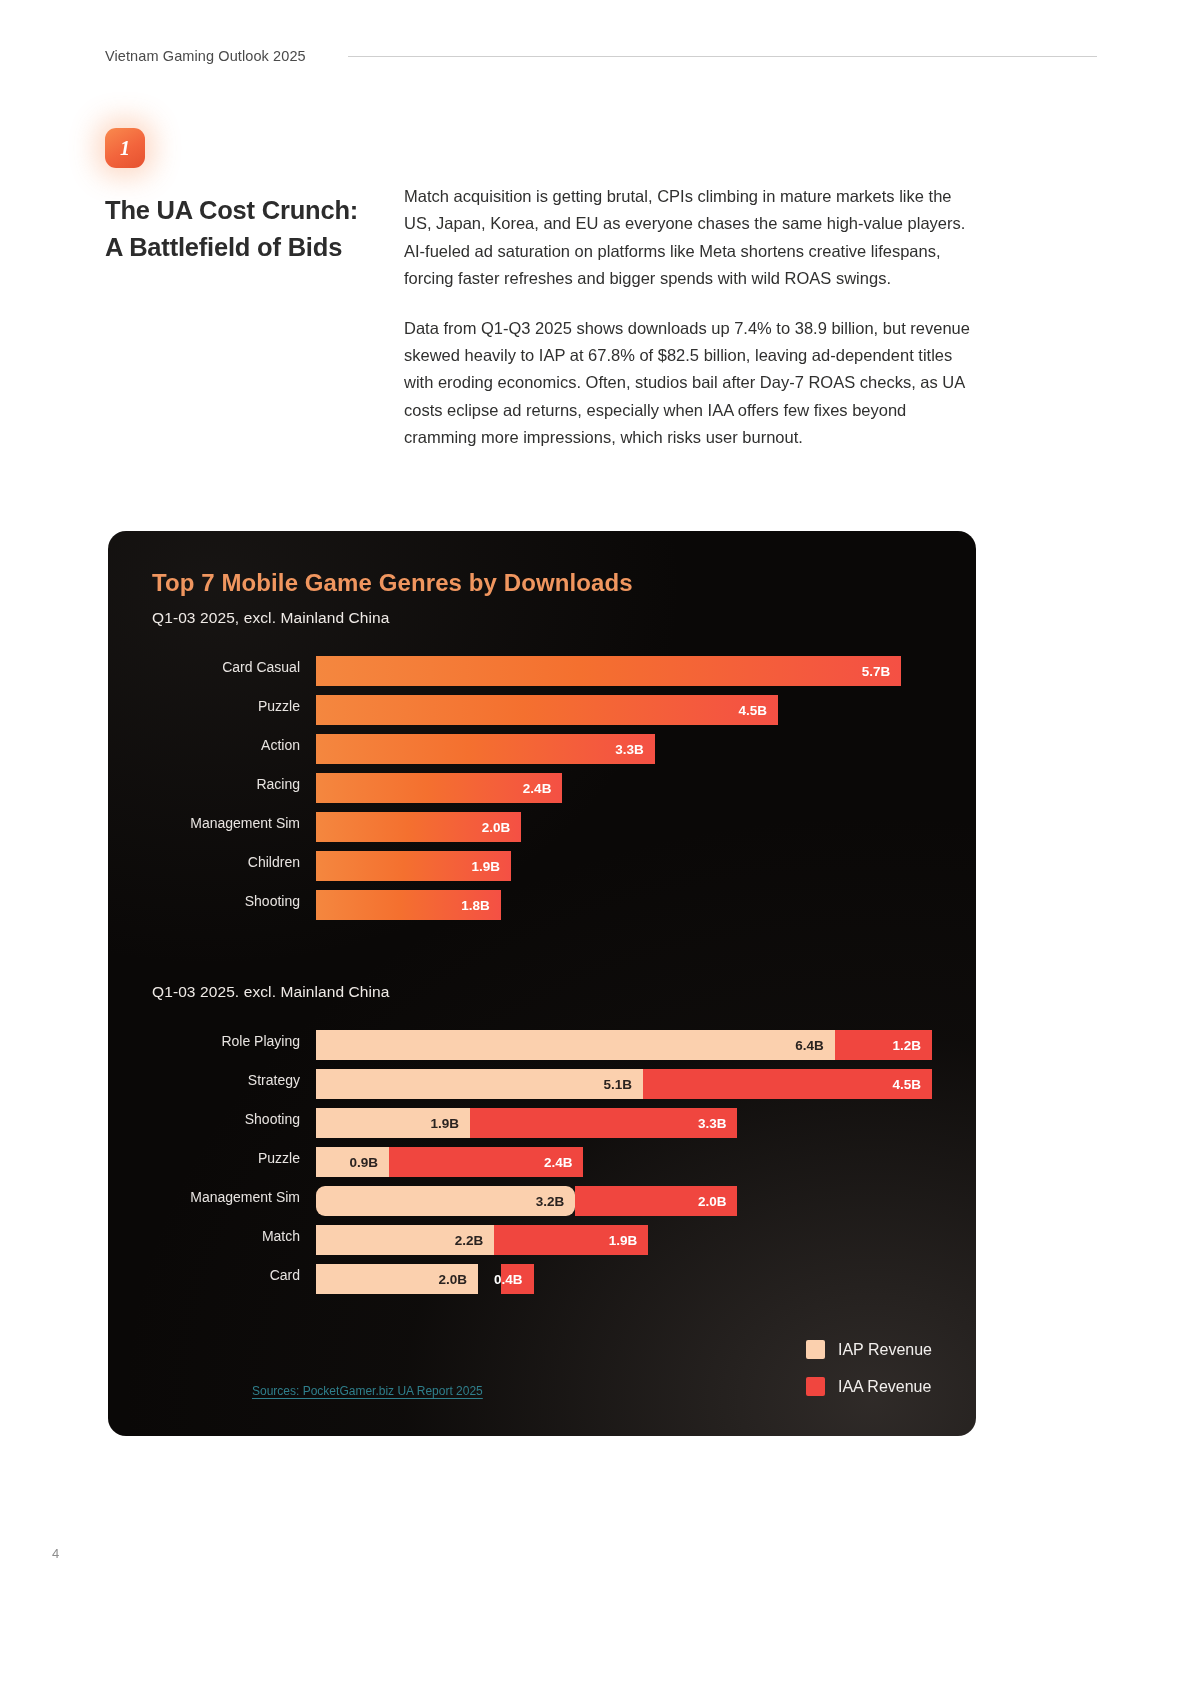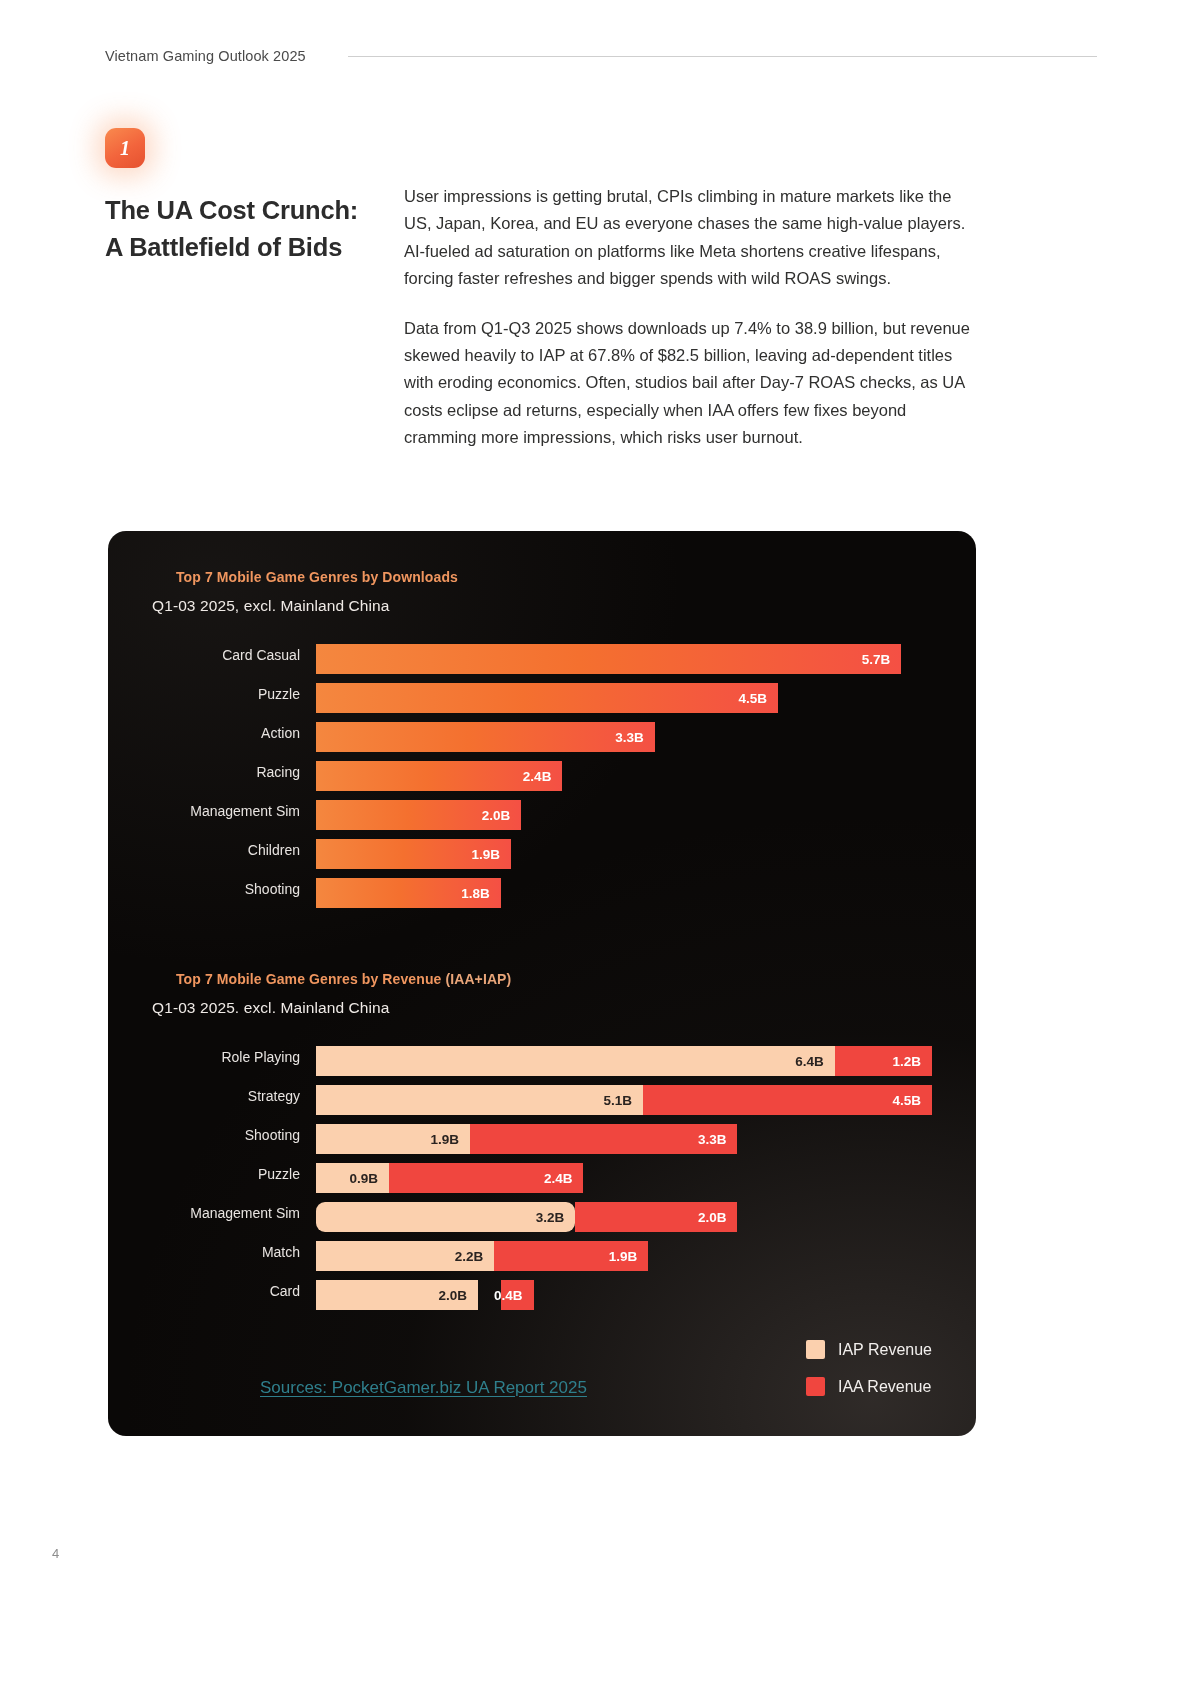--- a/index.html
+++ b/index.html
@@ -97,22 +97,22 @@
       radial-gradient(90% 70% at 12% 6%, rgba(70,65,62,0.22) 0%, rgba(0,0,0,0) 60%),
       #0a0807;
     overflow: hidden;
   }
 
   .chart-block { position: absolute; left: 0; right: 0; }
   .chart-block.first  { top: 38px; }
   .chart-block.second { top: 440px; }
 
   .chart-title {
-    margin: 0 0 0 68px;
-    font-size: 14px;
+    margin: 0 0 0 44px;
+    font-size: 24px;
     font-weight: bold;
     color: #f0965f;
     letter-spacing: .1px;
   }
   .chart-title .muted {
     font-weight: bold;
     color: #e8a579;
   }
   .chart-sub {
     margin: 12px 0 0 44px;
@@ -187,23 +187,23 @@
     width: 19px;
     height: 19px;
     border-radius: 2px;
     flex: 0 0 auto;
   }
   .legend-swatch.iap { background: #fbd0ae; }
   .legend-swatch.iaa { background: #f0463f; }
 
   .sources {
     position: absolute;
-    left: 152px;
+    left: 144px;
     bottom: 38px;
-    font-size: 17px;
+    font-size: 12px;
     color: #2f7f8c;
     text-decoration: underline;
     text-underline-offset: 3px;
   }
 
   .page-number {
     position: absolute;
     left: 52px;
     top: 1546px;
     font-size: 13px;
@@ -219,21 +219,21 @@
 </div>
 
 <div class="section-col">
   <div class="num-badge">
     <span>1</span>
   </div>
   <h1 class="section-title">The UA Cost Crunch: A Battlefield of Bids</h1>
 </div>
 
 <div class="body-col">
-  <p>User impressions is getting brutal, CPIs climbing in mature markets like the US, Japan, Korea, and EU as everyone chases the same high-value players. AI-fueled ad saturation on platforms like Meta shortens creative lifespans, forcing faster refreshes and bigger spends with wild ROAS swings.</p>
+  <p>Match acquisition is getting brutal, CPIs climbing in mature markets like the US, Japan, Korea, and EU as everyone chases the same high-value players. AI-fueled ad saturation on platforms like Meta shortens creative lifespans, forcing faster refreshes and bigger spends with wild ROAS swings.</p>
   <p>Data from Q1-Q3 2025 shows downloads up 7.4% to 38.9 billion, but revenue skewed heavily to IAP at 67.8% of $82.5 billion, leaving ad-dependent titles with eroding economics. Often, studios bail after Day-7 ROAS checks, as UA costs eclipse ad returns, especially when IAA offers few fixes beyond cramming more impressions, which risks user burnout.</p>
 </div>
 
 <div class="chart-card">
 
   <div class="chart-block first">
     <h2 class="chart-title">
       <span>Top 7 Mobile Game Genres by Downloads</span>
     </h2>
     <div class="chart-sub">Q1-03 2025, excl. Mainland China</div>
@@ -291,24 +291,20 @@
           <div class="bar-track">
             <div class="bar grad" style="width: 30%;">
               <span>1.8B</span>
             </div>
           </div>
         </div>
       </div>
   </div>
 
   <div class="chart-block second">
-    <h2 class="chart-title">
-      <span>Top 7 Mobile Game Genres by Revenue</span>
-      <span class="muted">(IAA+IAP)</span>
-    </h2>
     <div class="chart-sub">Q1-03 2025. excl. Mainland China</div>
     <div class="bars" id="bars-revenue">
         <div class="bar-row">
           <div class="bar-label">Role Playing</div>
           <div class="bar-track">
             <div class="bar iap" style="width: 84.2105%;">
               <span>6.4B</span>
             </div>
             <div class="bar iaa" style="width: 15.7895%;">
               <span>1.2B</span>

